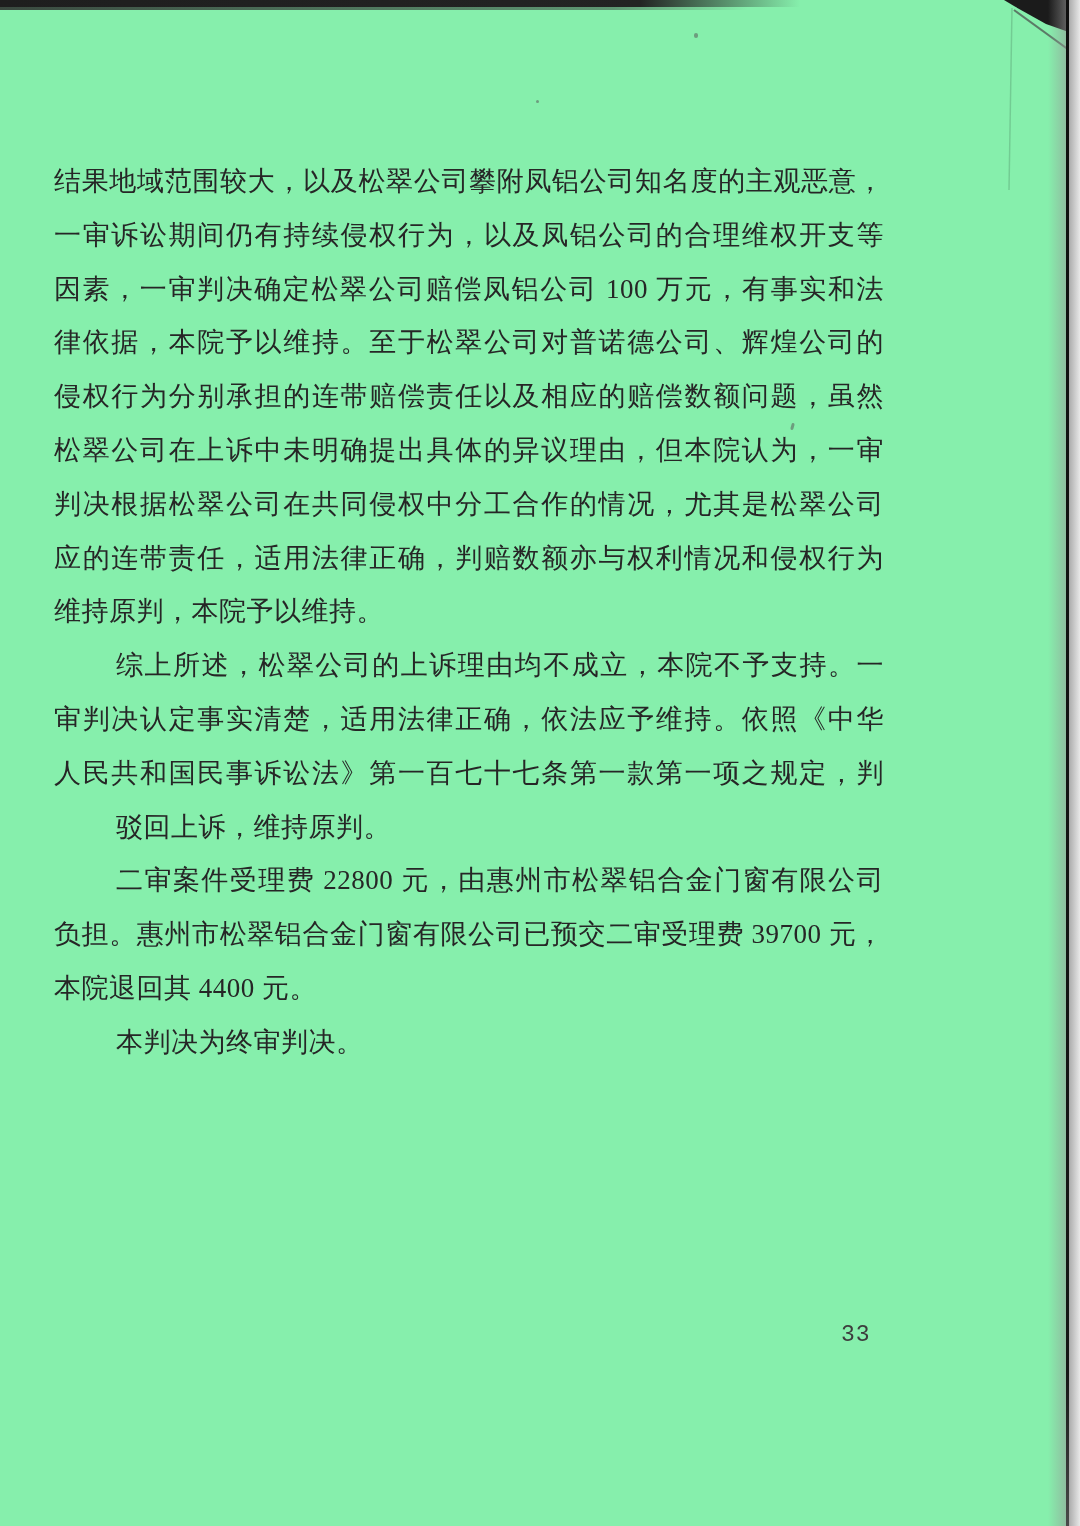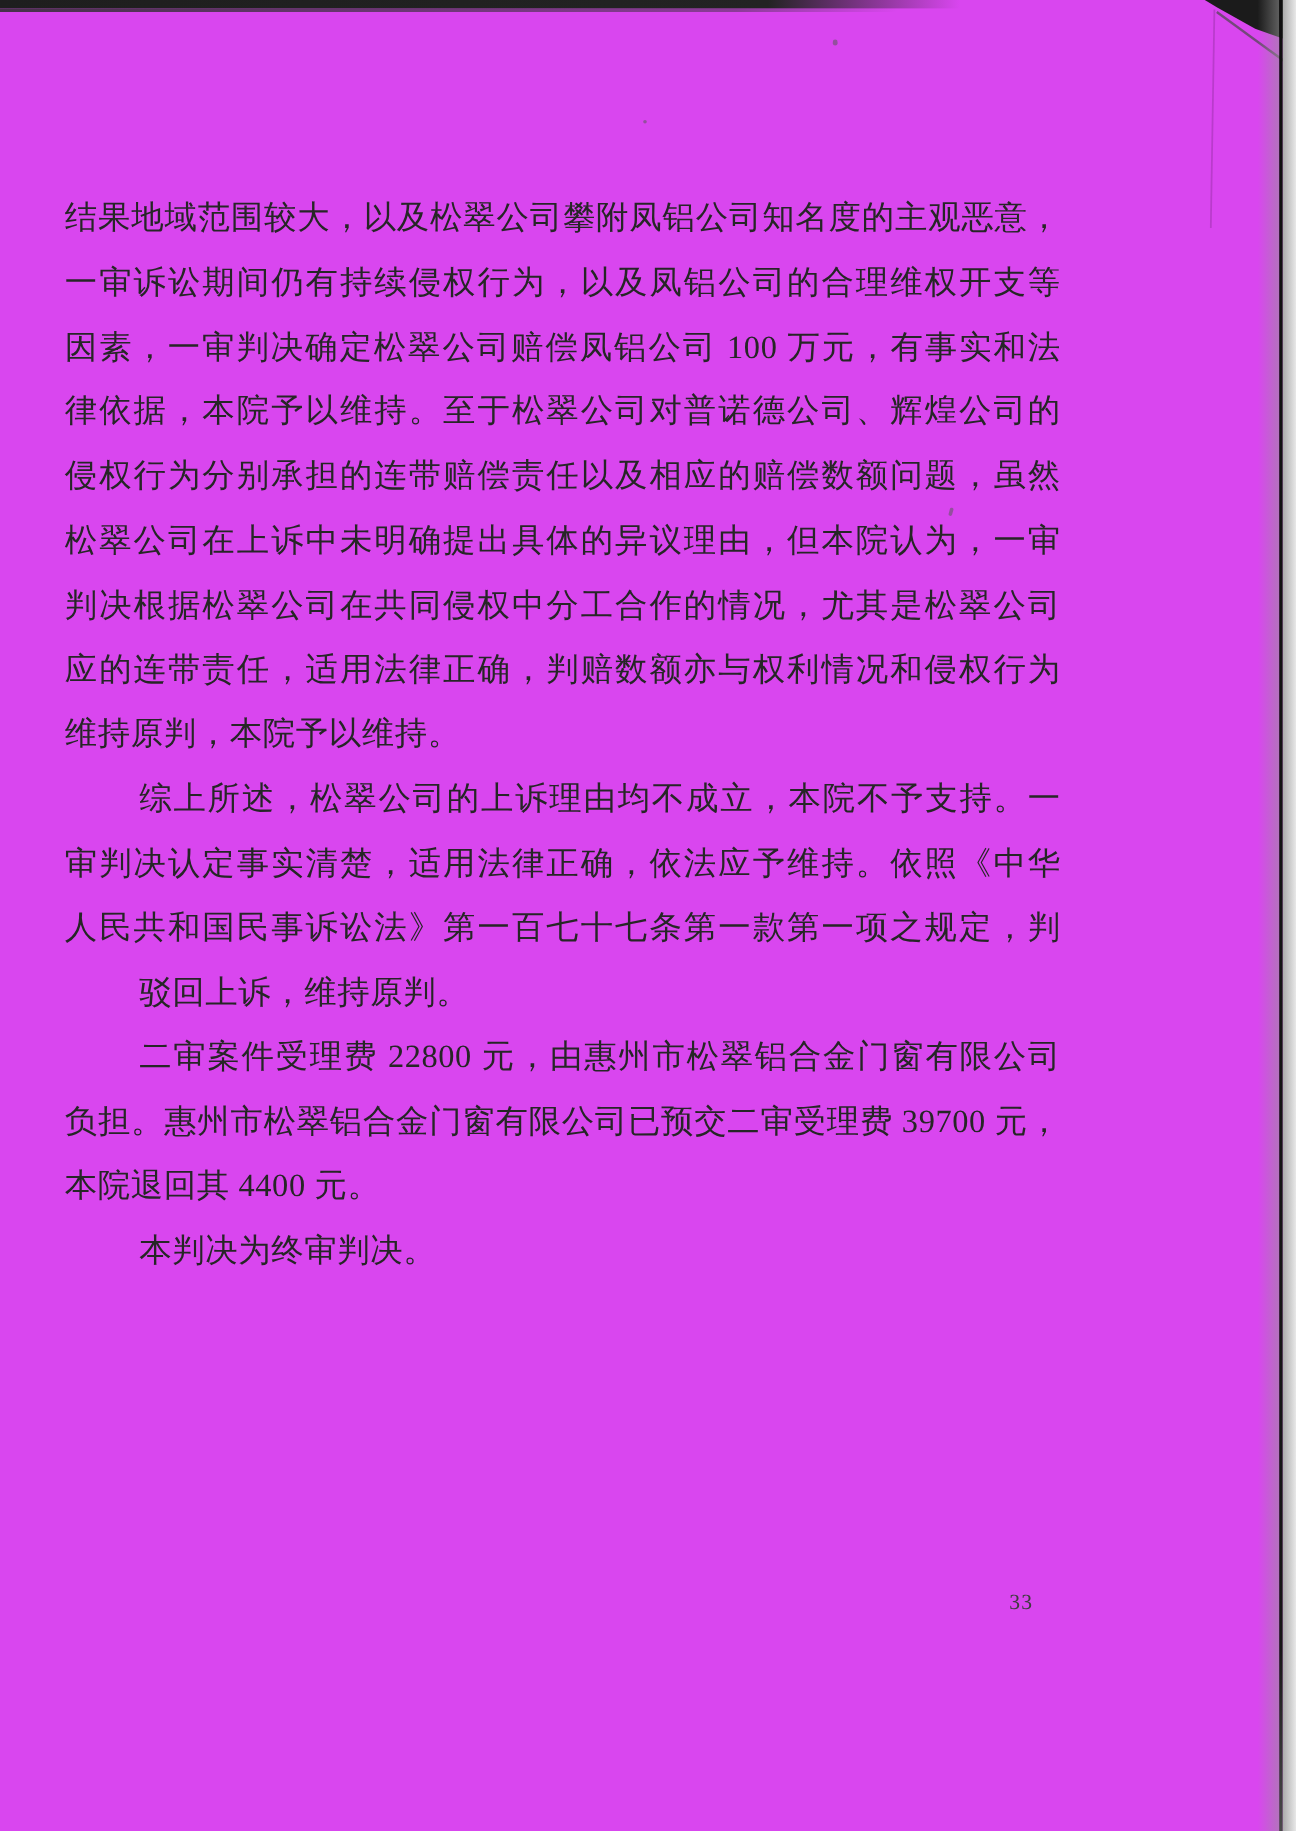--- a/index.html
+++ b/index.html
@@ -1,20 +1,20 @@
 <!DOCTYPE html>
 <html><head>
 <meta charset="utf-8">
 <style>
   html, body { margin: 0; padding: 0; background: #ffffff; }
   .page {
     position: relative;
     width: 1080px;
     height: 1526px;
-    background: #d946ef;
+    background: #86efac;
     overflow: hidden;
     font-family: "Liberation Serif", "DejaVu Serif", serif;
     color: #262626;
   }
 
   
   .top-bar {
     position: absolute; left: 0; top: 0; width: 800px; height: 7px;
     background: linear-gradient(to right, #1e1e1e 0%, #232323 80%, rgba(35,35,35,0) 100%);
   }
@@ -59,22 +59,23 @@
   .line.j {
     white-space: normal;
     text-align: justify;
     text-align-last: justify;
     text-justify: inter-character;
   }
   .line.ind { padding-left: 62px; }
 
   .page-number {
     position: absolute; left: 841px; top: 1320px;
-    font-size: 18px; line-height: 30px; color: #3d3d3d;
+    font-size: 23px; line-height: 30px; color: #3d3d3d;
     letter-spacing: 1px;
+    font-family: Liberation Mono, monospace;
   }
 </style>
 </head>
 <body>
 
 <div class="page">
 
   <div class="top-bar"></div>
   <div class="top-bar-thin"></div>
   <svg class="corner-wedge" viewBox="0 0 80 200" width="80" height="200">

